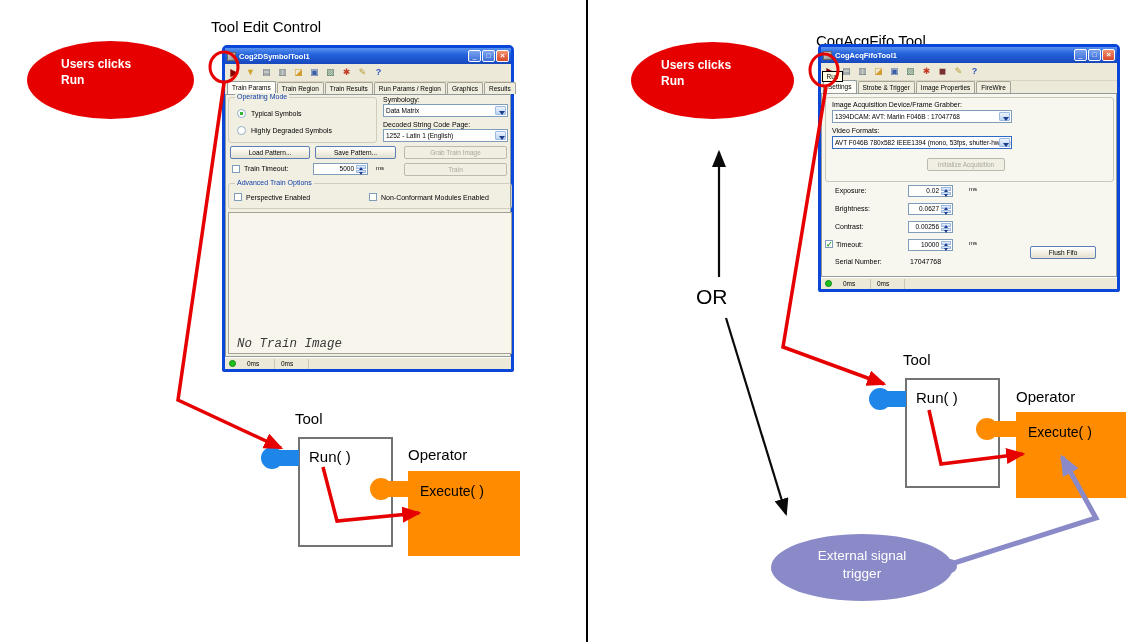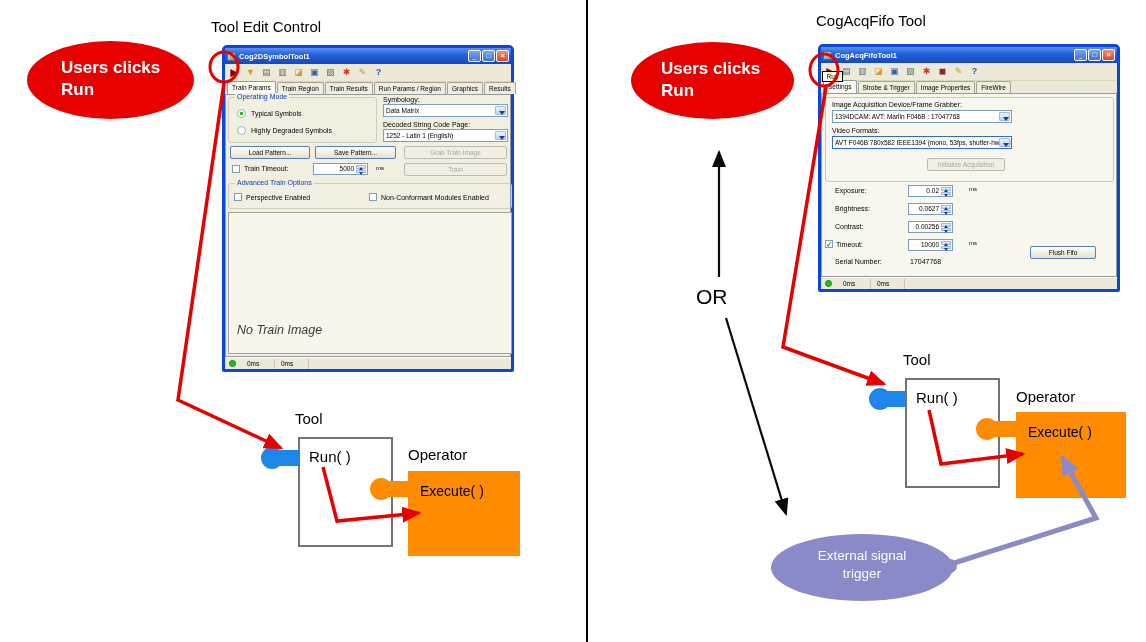--- a/index.html
+++ b/index.html
@@ -1,21 +1,21 @@
 <!DOCTYPE html>
 <html><head>
 <meta charset="utf-8">
 <style>
   html,body{margin:0;padding:0;background:#fff;}
   *{box-sizing:border-box;font-family:"Liberation Sans",sans-serif;}
   .stage{position:relative;width:1146px;height:642px;background:#fff;overflow:hidden;}
   .heading{position:absolute;font-size:15px;color:#000;}
   .divider{position:absolute;left:586px;top:0;width:2px;height:642px;background:#000;}
   
-  .callout{position:absolute;background:#E60000;border-radius:50%;color:#fff;font-weight:bold;font-size:17px;line-height:1.3;}
+  .callout{position:absolute;background:#E60000;border-radius:50%;color:#fff;font-weight:bold;font-size:12px;line-height:1.3;}
   .callout .txt{position:absolute;left:34px;top:16px;}
   .trigger{position:absolute;background:#8A8AC8;border-radius:50%;color:#fff;font-size:13.5px;line-height:1.3;text-align:center;}
   .trigger .txt{position:absolute;left:0;right:0;top:13px;}
   .or{position:absolute;font-size:21px;color:#000;}
   
   .win{position:absolute;border:3px solid #0A46D8;border-radius:5px 5px 2px 2px;background:#ECE9D8;}
   .titlebar{position:absolute;left:0;top:0;right:0;height:16px;background:linear-gradient(180deg,#5A93F0,#2563DC 40%,#1747BC);display:flex;align-items:center;padding:0 2px;border-radius:2px 2px 0 0;}
   .appico{width:9px;height:9px;background:linear-gradient(135deg,#d8d8d8,#8a8a8a);border:1px solid #666;margin-right:3px;flex:0 0 auto;}
   .wtitle{flex:1;color:#fff;font-size:7.5px;font-weight:bold;white-space:nowrap;overflow:hidden;}
   .wbtns{display:flex;gap:1px;}
@@ -42,21 +42,21 @@
   .cb{position:absolute;width:8px;height:8px;background:#fff;border:1px solid #7F9DB9;font-size:8px;line-height:8px;text-align:center;color:#21A121;font-weight:bold;}
   .radio{position:absolute;width:9px;height:9px;border-radius:50%;border:1px solid #94B0C8;background:#fff;}
   .radio.sel{background:radial-gradient(circle at 50% 50%,#2FB52F 0 30%,#fff 38%);}
   .spinbox{position:absolute;background:#fff;border:1px solid #7F9DB9;height:12px;font-size:6.5px;line-height:10px;text-align:right;padding-right:13px;color:#000;}
   .spn{position:absolute;right:1px;top:1px;width:10px;bottom:1px;display:flex;flex-direction:column;gap:1px;}
   .spn i{flex:1;background:linear-gradient(180deg,#EAF2FC,#BCD5F3);border:1px solid #9EBAE0;position:relative;}
   .spn i::after{content:"";position:absolute;left:2px;top:1px;border-left:2.5px solid transparent;border-right:2.5px solid transparent;}
   .spn i.up::after{border-bottom:3px solid #1D3D8F;}
   .spn i.dn::after{border-top:3px solid #1D3D8F;}
   .imgarea{position:absolute;background:#F7F5EC;border:1px solid #A5A295;}
-  .noimg{position:absolute;left:8px;bottom:16px;font-style:italic;font-size:12.5px;color:#3a3a3a;}
+  .noimg{position:absolute;left:8px;bottom:2px;font-style:italic;font-size:12.5px;color:#3a3a3a;font-family:Liberation Mono, monospace;}
   .tooltip{position:absolute;background:#FFFFE8;border:1px solid #000;font-size:6.5px;line-height:9px;text-align:center;z-index:30;}
   
   .dgmlabel{position:absolute;font-size:15px;color:#000;}
   .toolbox{position:absolute;background:#fff;border:2px solid #737373;}
   .toolbox .mlabel{position:absolute;left:9px;top:9px;font-size:15px;}
   .opbox{position:absolute;background:#FF8C00;}
   .opbox .mlabel{position:absolute;left:12px;top:12px;font-size:14px;color:#000;}
   .overlay{position:absolute;left:0;top:0;z-index:40;pointer-events:none;}
   .z10{z-index:10;padding-left:32px;}
 </style>
@@ -158,21 +158,21 @@
 
   <div class="dgmlabel" style="left:295px;top:410px;">Tool</div>
   <div class="toolbox z10" style="left:298px;top:437px;width:95px;height:110px;">
     <span class="mlabel">Run( )</span>
   </div>
   <div class="dgmlabel" style="left:408px;top:446px;">Operator</div>
   <div class="opbox z10" style="left:408px;top:471px;width:112px;height:85px;">
     <span class="mlabel">Execute( )</span>
   </div>
 
-  <div class="heading" style="left:816px;top:12px;">CogAcqFifo Tool</div>
+  <div class="heading" style="left:816px;top:32px;">CogAcqFifo Tool</div>
 
   <div class="callout" style="left:631px;top:42px;width:163px;height:77px;">
     <div class="txt" style="left:30px;">
       <div>Users clicks</div>
       <div>Run</div>
     </div>
   </div>
 
   <div class="or" style="left:696px;top:285px;">OR</div>
 

